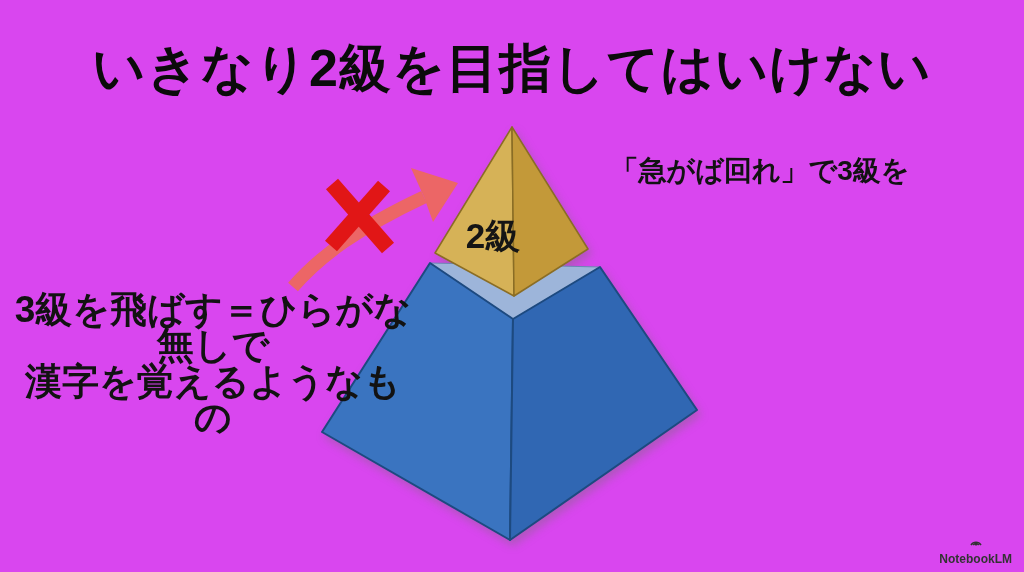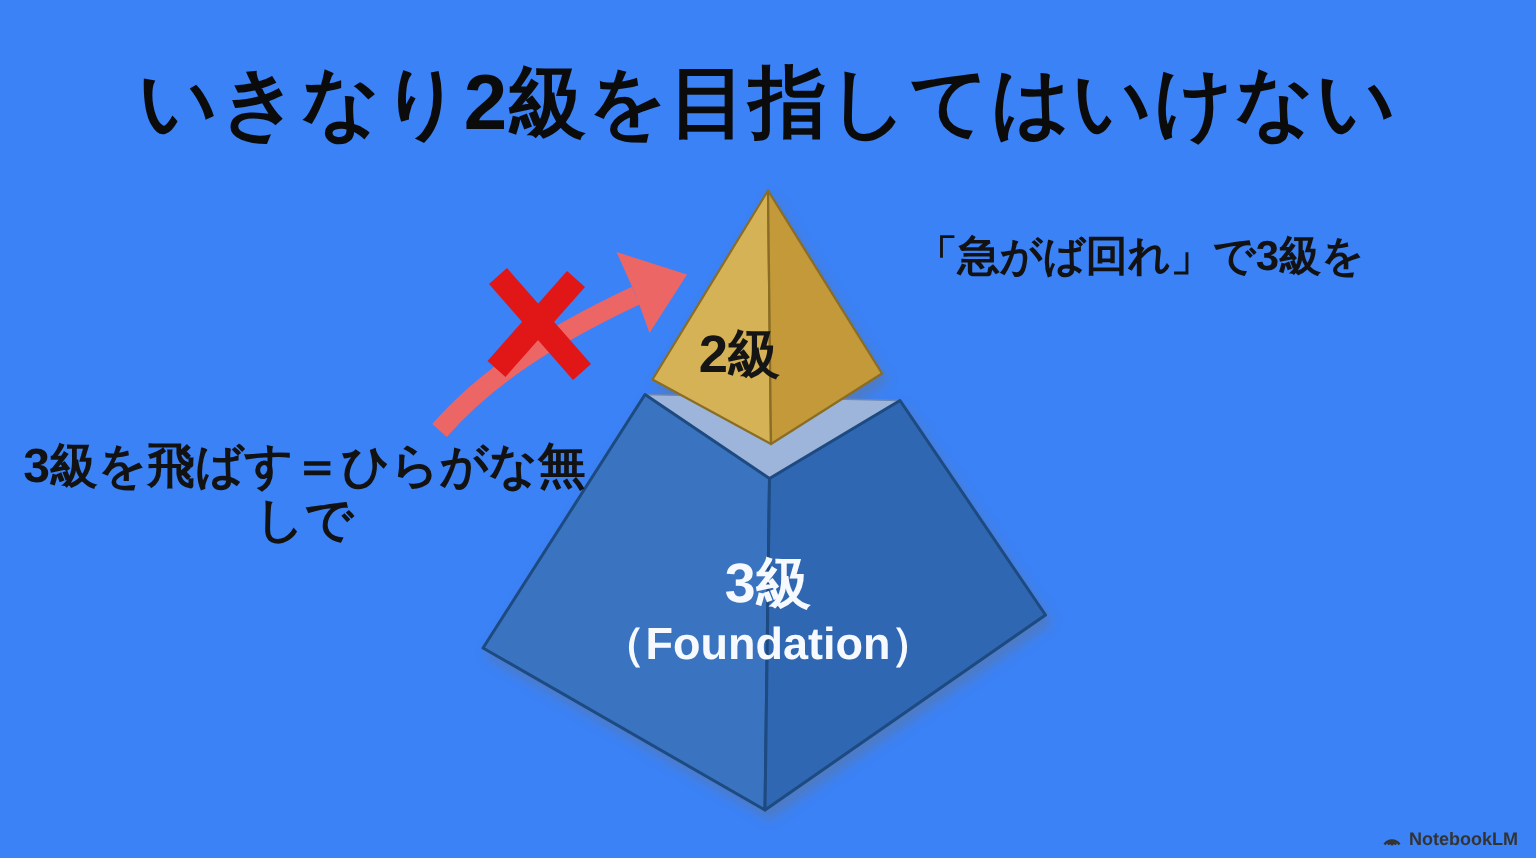--- a/index.html
+++ b/index.html
@@ -29,22 +29,22 @@
   .pyramid-group{
     filter:drop-shadow(3px 5px 4px rgba(110,110,110,.38));
   }
   .note{
     position:absolute;
     font-weight:800;
     color:#121212;
     text-align:center;
   }
   .note-left{
-    left:3px;top:292px;width:400px;
-    font-size:32px;line-height:36px;
+    left:13px;top:292px;width:400px;
+    font-size:37px;line-height:36px;
   }
   .note-right{
     left:560px;top:152px;width:400px;
     font-size:28px;line-height:38px;
   }
   .label-top{
     position:absolute;
     left:393px;top:213px;width:200px;
     text-align:center;
     font-size:35px;font-weight:800;
@@ -57,28 +57,28 @@
     color:#f6f9fd;
     font-weight:800;
   }
   .label-base .l1{font-size:37px;line-height:42px;}
   .label-base .l2{font-size:30px;line-height:34px;margin-top:3px;}
   .watermark{
     position:absolute;
     right:12px;bottom:6px;
     display:flex;align-items:center;gap:4px;
     color:#333333;
-    font-size:12px;font-weight:700;
+    font-size:12px;font-weight:700;flex-direction:column;
   }
   .watermark svg{display:block;}
 </style>
 </head>
 <body>
 
-<div class="stage" style="background: #3b82f6;">
+<div class="stage" style="background: #d946ef;">
 
   <h1 class="slide-title">いきなり2級を目指してはいけない</h1>
 
   <svg class="pyramid-svg" width="1024" height="572" viewBox="0 0 1024 572">
 
     <g class="pyramid-group">
 
       <polygon points="430,263 600,267 513,319" stroke="#6c88b4" stroke-width="1" fill="#9db5da"></polygon>
 
       <polygon points="430,263 513,319 510,540 322,432" stroke="#1d4a80" stroke-width="2" stroke-linejoin="round" fill="#3a74c0"></polygon>
@@ -96,27 +96,24 @@
     </g>
 
     <g>
       <line x1="332" y1="184" x2="388" y2="248" stroke-width="16" stroke="#e11616"></line>
       <line x1="384" y1="186" x2="331" y2="246" stroke-width="16" stroke="#e11616"></line>
     </g>
   </svg>
 
   <div class="label-top">2級</div>
 
-  <div class="label-base">
-    <div class="l1">3級</div>
-    <div class="l2">（Foundation）</div>
-  </div>
 
   <div class="note note-left">
     <div>3級を飛ばす＝ひらがな無しで</div>
+    <div>漢字を覚えるようなもの</div>
   </div>
 
   <div class="note note-right">
     <div>「急がば回れ」で3級を</div>
   </div>
 
   <div class="watermark">
     <svg width="14" height="14" viewBox="0 0 14 14">
       <path d="M2 11 A6 6 0 0 1 12 11" fill="none" stroke="#333" stroke-width="1.6"></path>
       <path d="M4.2 11 A3.6 3.6 0 0 1 9.8 11" fill="none" stroke="#333" stroke-width="1.6"></path>

